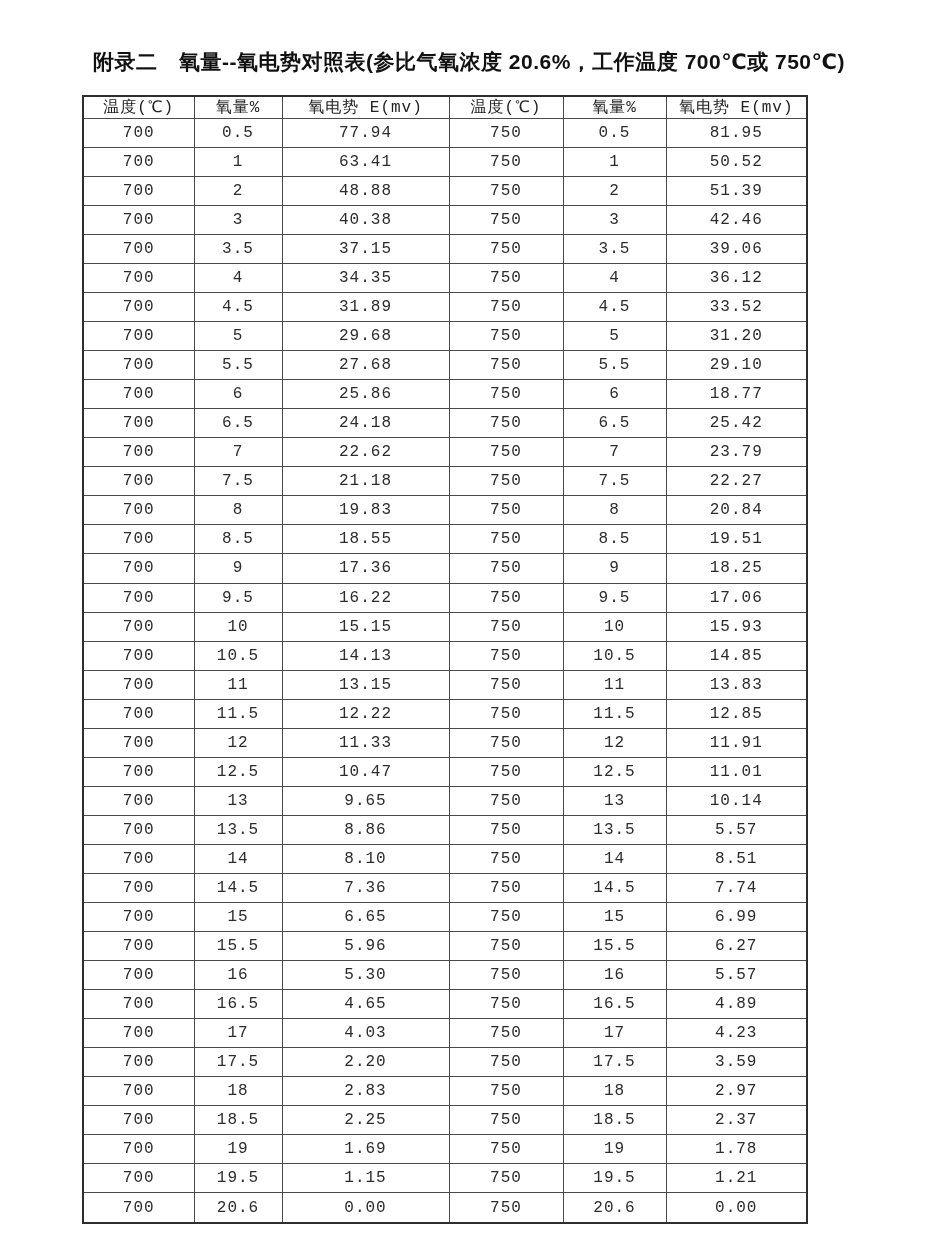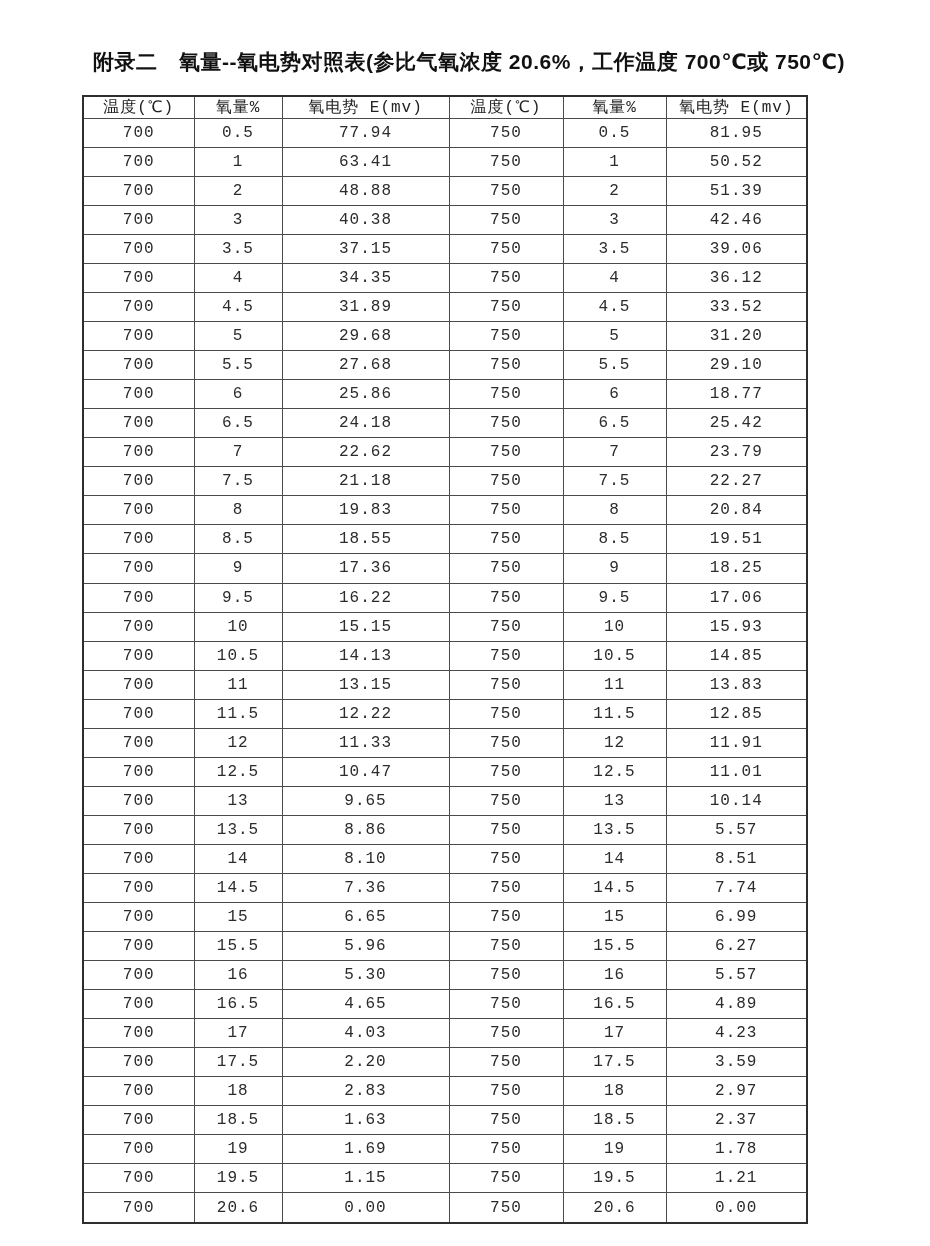--- a/index.html
+++ b/index.html
@@ -350,21 +350,21 @@
           <td>700</td>
           <td>18</td>
           <td>2.83</td>
           <td>750</td>
           <td>18</td>
           <td>2.97</td>
         </tr>
         <tr>
           <td>700</td>
           <td>18.5</td>
-          <td>1.63</td>
+          <td>2.25</td>
           <td>750</td>
           <td>18.5</td>
           <td>2.37</td>
         </tr>
         <tr>
           <td>700</td>
           <td>19</td>
           <td>1.69</td>
           <td>750</td>
           <td>19</td>

